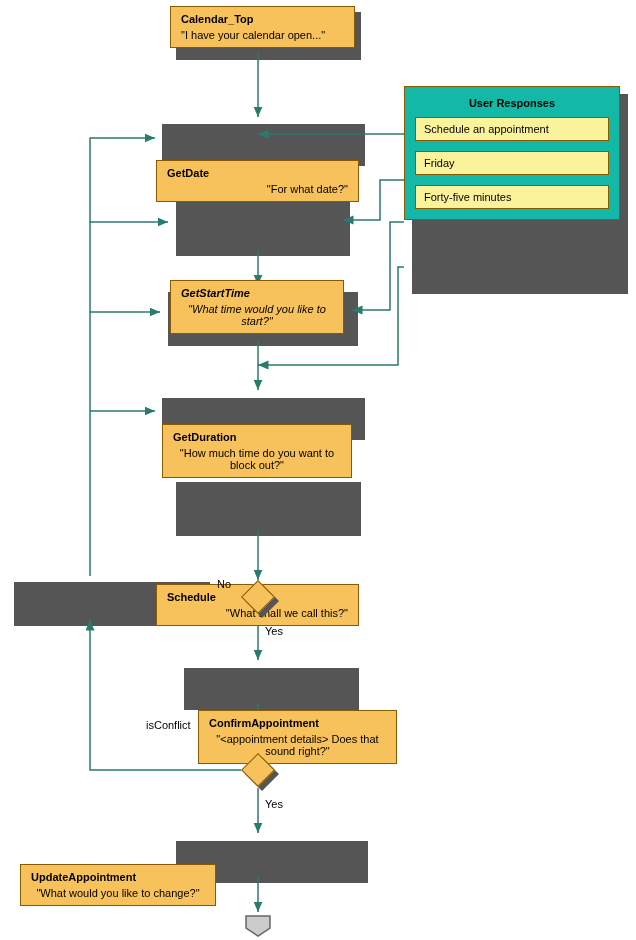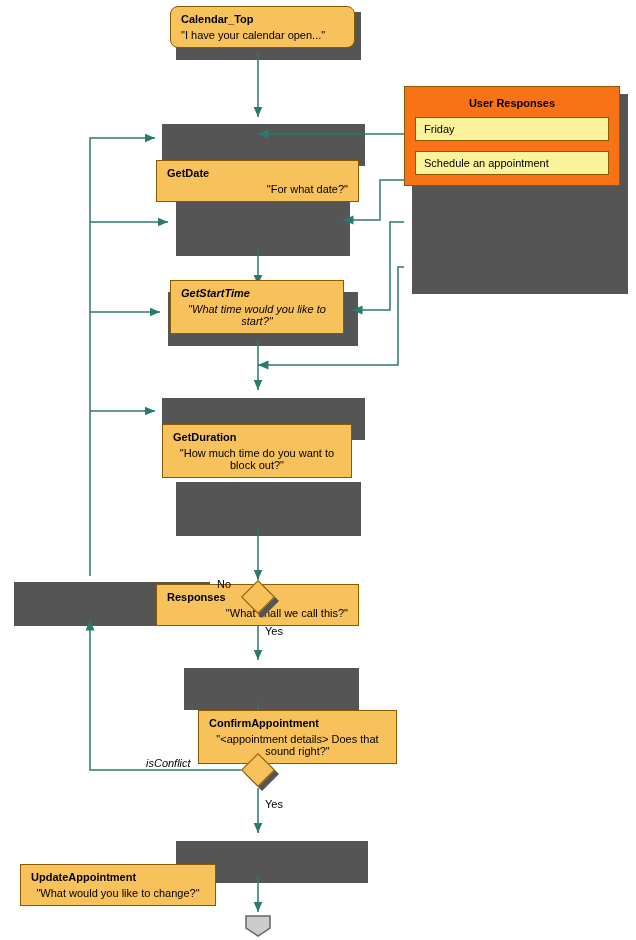--- a/index.html
+++ b/index.html
@@ -32,21 +32,21 @@
     font-weight: bold;
     margin-bottom: 4px;
   }
   .node .sub {
     font-size: 11px;
   }
   .sub-center { text-align: center; }
   .sub-right { text-align: right; }
   .user-panel {
     position: absolute;
-    background: #f97316;
+    background: #14b8a6;
     border: 1px solid #8b5a00;
     padding: 10px;
   }
   .user-panel .title {
     font-weight: bold;
     text-align: center;
     margin-bottom: 8px;
   }
   .user-item {
     background: #fbf39b;
@@ -133,21 +133,21 @@
 
   <polyline points="90,576 90,138 155,138" fill="none" stroke="#2b7a6f" stroke-width="1.5" marker-end="url(#arrow)"></polyline>
   <line x1="90" y1="222" x2="168" y2="222" stroke="#2b7a6f" stroke-width="1.5" marker-end="url(#arrow)"></line>
   <line x1="90" y1="312" x2="160" y2="312" stroke="#2b7a6f" stroke-width="1.5" marker-end="url(#arrow)"></line>
   <line x1="90" y1="411" x2="155" y2="411" stroke="#2b7a6f" stroke-width="1.5" marker-end="url(#arrow)"></line>
 
   <polyline points="241,770 90,770 90,620" fill="none" stroke="#2b7a6f" stroke-width="1.5" marker-end="url(#arrow)"></polyline>
 </svg>
 
 <div class="node-shadow" style="left:176px; top:12px; width:185px; height:48px;"></div>
-<div class="node node-body" style="left:170px; top:6px; width:185px;border-radius:8px;">
+<div class="node node-body" style="left:170px; top:6px; width:185px;">
   <div class="title">Calendar_Top</div>
   <div class="sub">"I have your calendar open..."</div>
 </div>
 
 <div class="node-shadow" style="left:162px; top:124px; width:203px; height:42px;"></div>
 <div class="node node-body" style="left:156px; top:118px; width:203px;">
   <div class="title">GetDate</div>
   <div class="sub sub-right">"For what date?"</div>
 </div>
 
@@ -158,21 +158,21 @@
 </div>
 
 <div class="node-shadow" style="left:168px; top:292px; width:190px; height:54px;"></div>
 <div class="node node-body" style="left:162px; top:286px; width:190px;">
   <div class="title">GetDuration</div>
   <div class="sub sub-center">"How much time do you want to block out?"</div>
 </div>
 
 <div class="node-shadow" style="left:162px; top:398px; width:203px; height:42px;"></div>
 <div class="node node-body" style="left:156px; top:392px; width:203px;">
-  <div class="title">Responses</div>
+  <div class="title">Schedule</div>
   <div class="sub sub-right">"What shall we call this?"</div>
 </div>
 
 <div class="node-shadow" style="left:176px; top:482px; width:185px; height:54px;"></div>
 <div class="node node-body" style="left:182px; top:476px; width:199px;margin-left:16px;">
   <div class="title">ConfirmAppointment</div>
   <div class="sub sub-center">"&lt;appointment details&gt; Does that sound right?"</div>
 </div>
 
 <div class="diamond" style="left:241px; top:580px;">
@@ -187,29 +187,30 @@
   <div class="title">UpdateAppointment</div>
   <div class="sub sub-center">"What would you like to change?"</div>
 </div>
 
 <div class="node-shadow" style="left:184px; top:668px; width:175px; height:42px;"></div>
 
 <div class="diamond" style="left:241px; top:753px;">
   <div class="diamond-shadow"></div>
   <div class="diamond-inner"></div>
 </div>
-<div class="label-text" style="left:146px; top:757px;font-style:italic;">isConflict</div>
+<div class="label-text" style="left:146px; top:719px;">isConflict</div>
 <div class="label-text" style="left:265px; top:798px;">Yes</div>
 
 <div class="node-shadow" style="left:176px; top:841px; width:192px; height:42px;"></div>
 
 <div class="end-shape" style="left:244px; top:914px;">
   <svg width="28" height="24">
     <polygon points="2,2 26,2 26,14 14,22 2,14" fill="#ccc" stroke="#666" stroke-width="1.5"></polygon>
   </svg>
 </div>
 
 <div class="node-shadow" style="left:412px; top:94px; width:216px; height:200px;"></div>
 <div class="user-panel node-body" style="left:404px; top:86px; width:216px;">
   <div class="title">User Responses</div>
+  <div class="user-item">Schedule an appointment</div>
   <div class="user-item">Friday</div>
-  <div class="user-item">Schedule an appointment</div>
+  <div class="user-item">Forty-five minutes</div>
 </div>
 
 </body></html>

